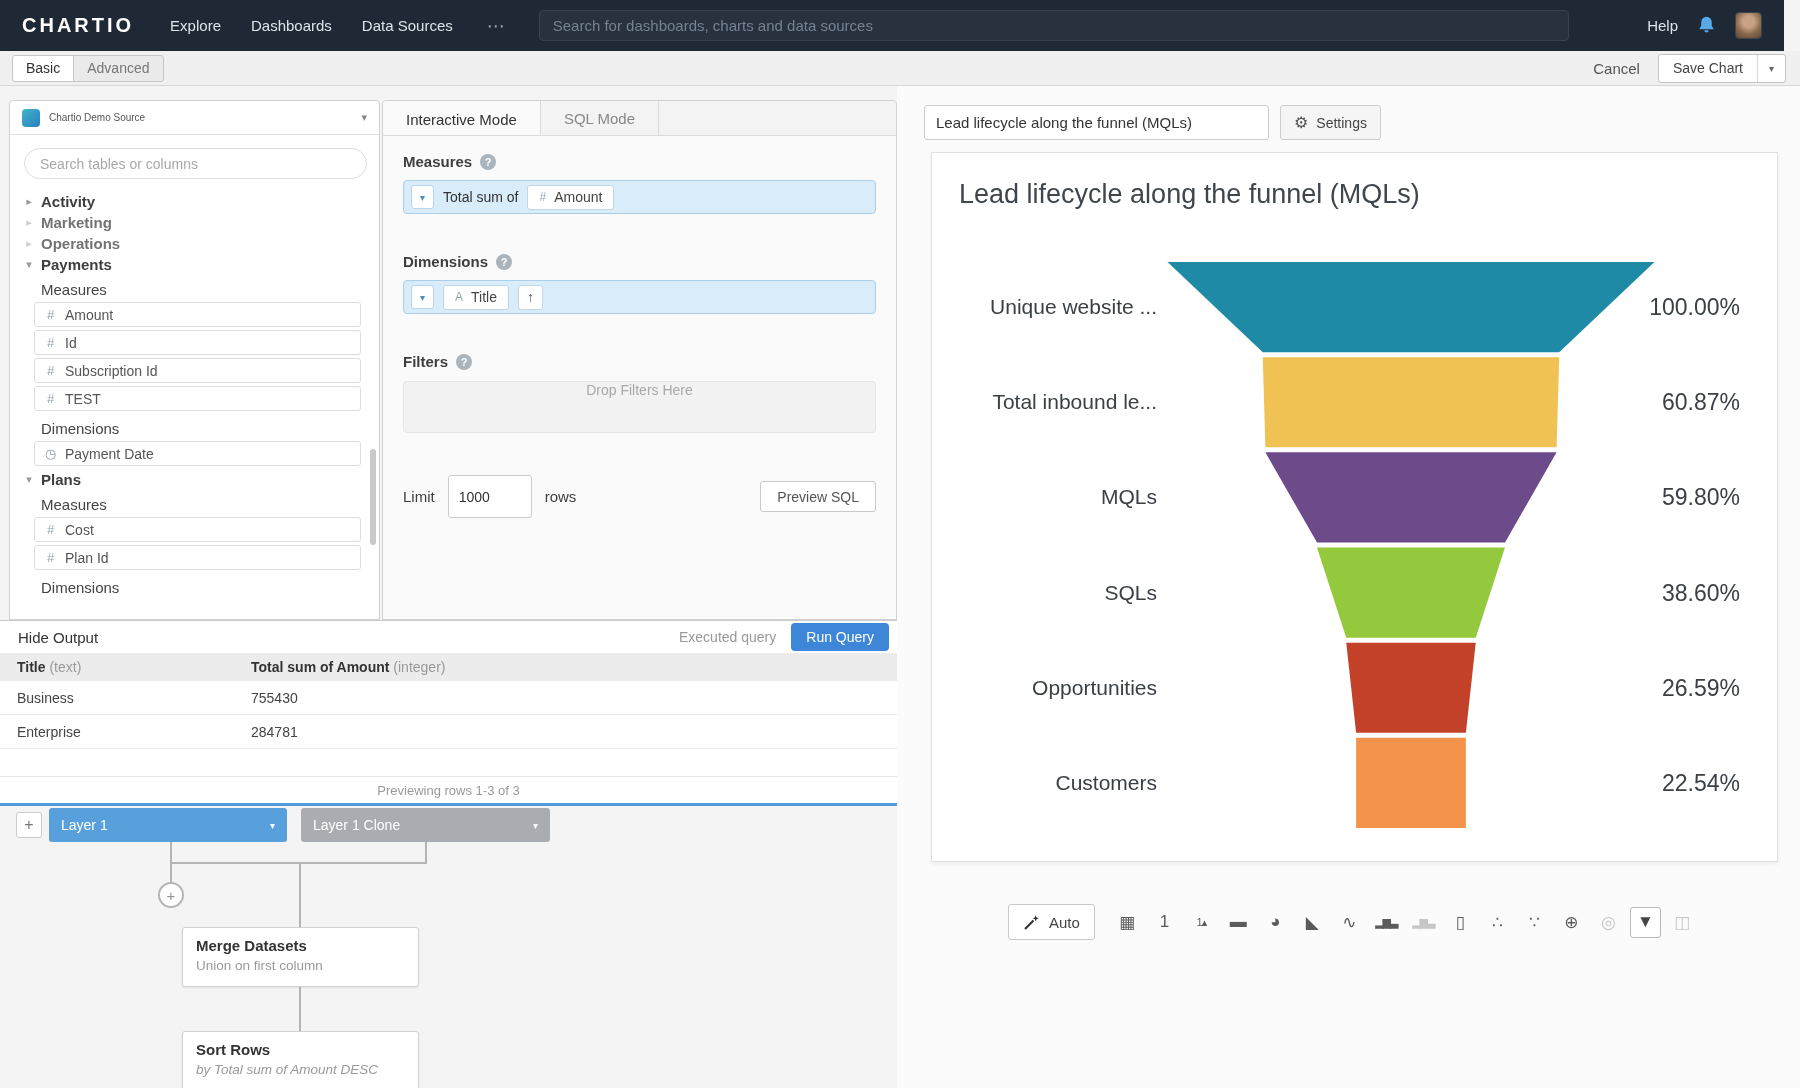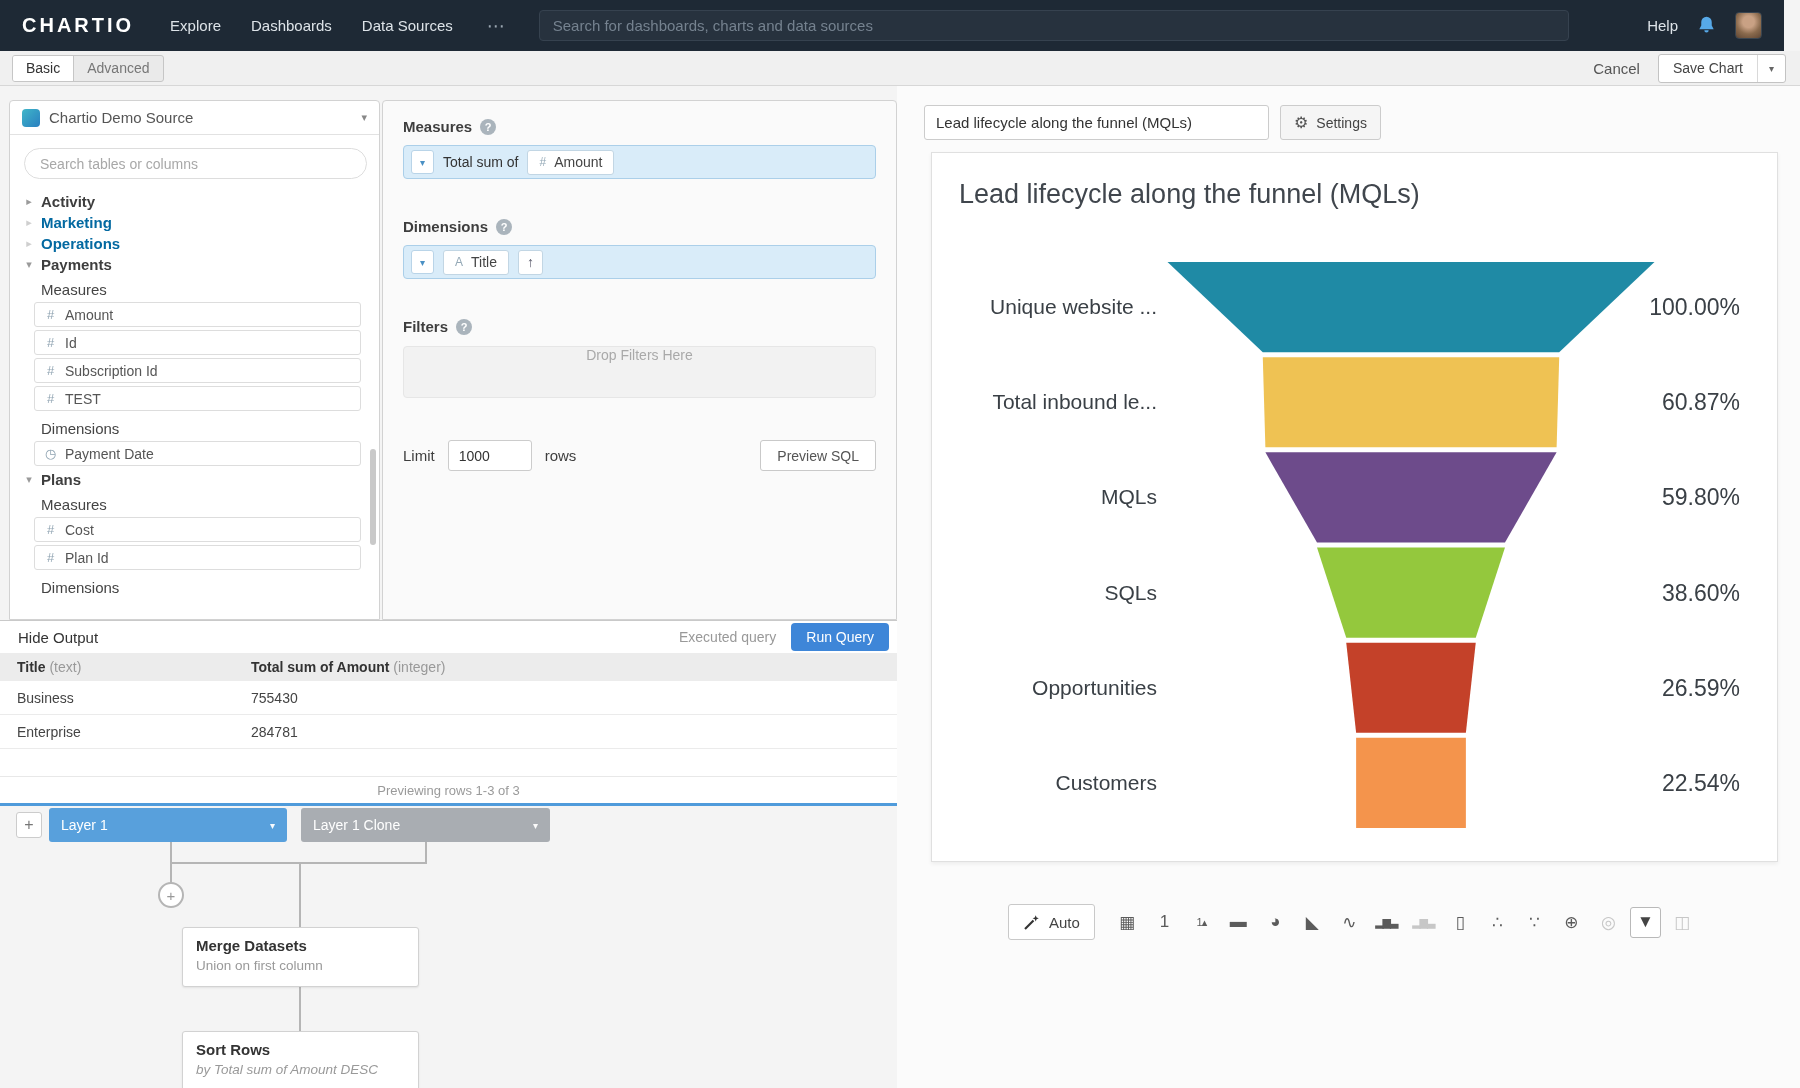--- a/index.html
+++ b/index.html
@@ -31,29 +31,29 @@
   .save-main{padding:0 14px;font-size:14px;color:#444;display:flex;align-items:center;border-right:1px solid #d9d9d9;cursor:pointer;}
   .save-caret{width:27px;display:flex;align-items:center;justify-content:center;color:#666;font-size:10px;cursor:pointer;}
 
   
   .workspace{position:absolute;top:86px;left:0;width:1800px;height:1002px;overflow:hidden;}
 
   
   .left-panel{position:absolute;left:9px;top:14px;width:371px;height:520px;background:#fff;border:1px solid #d2d2d2;border-radius:4px 4px 0 0;overflow:hidden;}
   .source-row{height:34px;border-bottom:1px solid #e2e2e2;display:flex;align-items:center;padding:0 12px;gap:9px;cursor:pointer;}
   .source-logo{width:18px;height:18px;border-radius:4px;background:linear-gradient(135deg,#3fb6c9,#2a7fc0);flex:none;}
-  .source-name{font-size:15px;color:#555;flex:1;}
+  .source-name{font-size:10px;color:#555;flex:1;}
   .source-caret{color:#888;font-size:11px;}
   .sidebar-search{display:block;margin:13px 14px 4px;width:343px;height:31px;border:1px solid #ddd;border-radius:16px;background:#fff;font-size:14px;color:#666;padding:0 15px;outline:none;}
   .sidebar-search::placeholder{color:#a8a8a8;}
   .tree{padding-top:8px;}
   .tree-group{display:flex;align-items:center;height:21px;padding-left:14px;gap:7px;cursor:pointer;}
   .tree-group .chev{color:#9a9a9a;font-size:11px;width:10px;text-align:center;}
   .tree-group .glabel{font-size:15px;font-weight:bold;color:#3e3e3e;}
-  .tree-group.disabled .glabel{color:#0369a1;}
+  .tree-group.disabled .glabel{color:#737373;}
   .tree-group.disabled .chev{color:#cfcfcf;}
   .tree-section{font-size:15px;color:#444;padding:6px 0 4px 31px;}
   .tree-item{display:flex;align-items:center;gap:9px;height:25px;margin:0 18px 3px 24px;border:1px solid #ddd;border-radius:3px;background:#fff;padding:0 10px;font-size:14px;color:#555;cursor:grab;}
   .tree-item .iicon{color:#90a4b2;font-size:13px;width:11px;text-align:center;}
   .tree-scrollbar{position:absolute;right:3px;top:348px;width:6px;height:96px;border-radius:3px;background:#c9c9c9;}
 
   
   .mid-panel{position:absolute;left:382px;top:14px;width:515px;height:520px;background:#fafafa;border:1px solid #d2d2d2;border-radius:4px 4px 0 0;}
   .qtabs{height:35px;background:#f3f3f3;border-bottom:1px solid #dcdcdc;display:flex;border-radius:4px 4px 0 0;overflow:hidden;}
   .qtab{padding:0 23px;display:flex;align-items:center;font-size:15px;color:#888;border-right:1px solid #dcdcdc;cursor:pointer;}
@@ -63,21 +63,21 @@
   .help-icon{width:16px;height:16px;border-radius:50%;background:#aab4bc;color:#fff;font-size:11px;display:flex;align-items:center;justify-content:center;font-weight:bold;cursor:pointer;}
   .blue-row{margin-top:10px;height:34px;background:#d9ecf9;border:1px solid #abcfe9;border-radius:4px;display:flex;align-items:center;padding:0 7px;gap:9px;}
   .caret-btn{width:23px;height:24px;background:#fff;border:1px solid #b9d4e8;border-radius:3px;color:#4a90c4;font-size:10px;display:flex;align-items:center;justify-content:center;cursor:pointer;flex:none;}
   .agg-label{font-size:14px;color:#333;}
   .token{height:25px;background:#fff;border:1px solid #c2d6e4;border-radius:3px;display:flex;align-items:center;gap:8px;padding:0 11px;font-size:14px;color:#444;cursor:grab;}
   .token .ticon{color:#93a8b6;font-size:12px;}
   .sort-btn{width:25px;height:25px;background:#fff;border:1px solid #c2d6e4;border-radius:3px;display:flex;align-items:center;justify-content:center;color:#556;font-size:14px;cursor:pointer;}
   .gap39{margin-top:39px;}
   .drop-zone{margin-top:11px;height:52px;background:#f2f2f2;border:1px solid #e6e6e6;border-radius:4px;display:flex;align-items:flex-start;justify-content:center;font-size:14px;color:#a9a9a9;}
   .limit-row{margin-top:42px;display:flex;align-items:center;gap:13px;font-size:15px;color:#3e3e3e;}
-  .limit-input{width:84px;height:31px;border:1px solid #ccc;border-radius:3px;font-size:14px;color:#333;padding:0 10px;background:#fff;outline:none;}
+  .limit-input{width:84px;height:43px;border:1px solid #ccc;border-radius:3px;font-size:14px;color:#333;padding:0 10px;background:#fff;outline:none;}
   .preview-sql{margin-left:auto;height:31px;padding:0 16px;background:#fff;border:1px solid #c9c9c9;border-radius:3px;font-size:14px;color:#555;display:flex;align-items:center;cursor:pointer;}
 
   
   .output{position:absolute;left:0;top:534px;width:897px;height:186px;background:#fff;border-top:1px solid #c9c9c9;display:flex;flex-direction:column;}
   .output-bar{height:32px;display:flex;align-items:center;padding:0 8px 0 18px;}
   .hide-output{font-size:15px;color:#333;cursor:pointer;}
   .executed{margin-left:auto;font-size:14px;color:#999;margin-right:15px;}
   .run-query{height:28px;padding:0 15px;background:#3e86d8;color:#fff;font-size:14px;border-radius:4px;display:flex;align-items:center;cursor:pointer;}
   .table-header{height:28px;background:#ececec;display:flex;align-items:center;font-size:14px;color:#333;}
   .tc1{width:251px;padding-left:17px;flex:none;}
@@ -218,20 +218,24 @@
           <div class="tree-item">
             <span class="iicon">#</span>
             <span>Plan Id</span>
           </div>
           <div class="tree-section">Dimensions</div>
         </div>
       <div class="tree-scrollbar"></div>
     </aside>
 
     <section class="mid-panel">
+      <div class="qtabs">
+        <div class="qtab active">Interactive Mode</div>
+        <div class="qtab">SQL Mode</div>
+      </div>
       <div class="qcontent">
         <div class="field-label">
           <span>Measures</span>
           <span class="help-icon">?</span>
         </div>
         <div class="blue-row">
           <span class="caret-btn">▾</span>
           <span class="agg-label">Total sum of</span>
           <span class="token">
             <span class="ticon">#</span>

